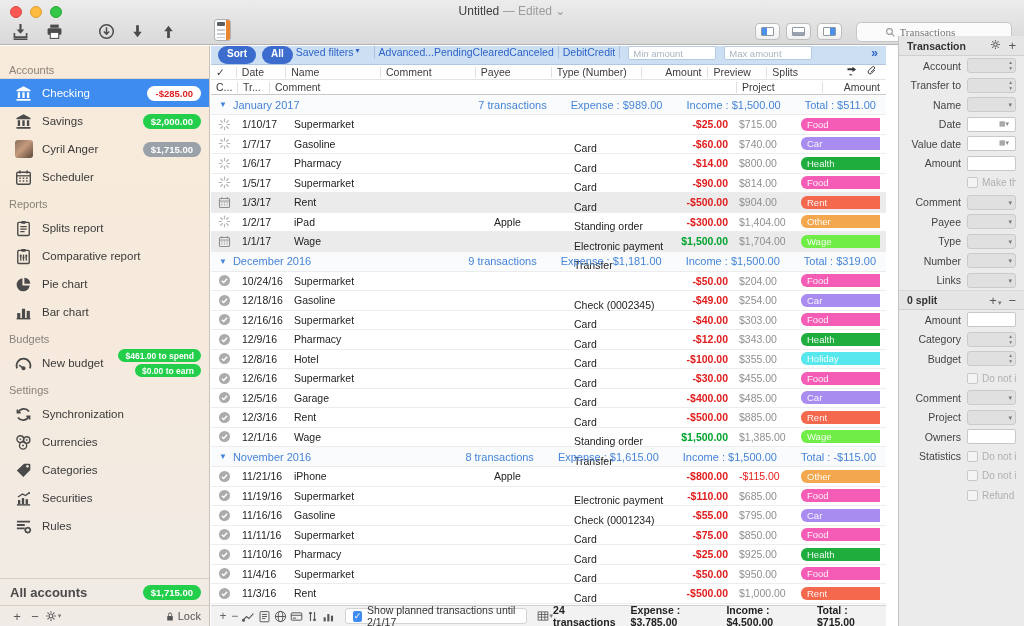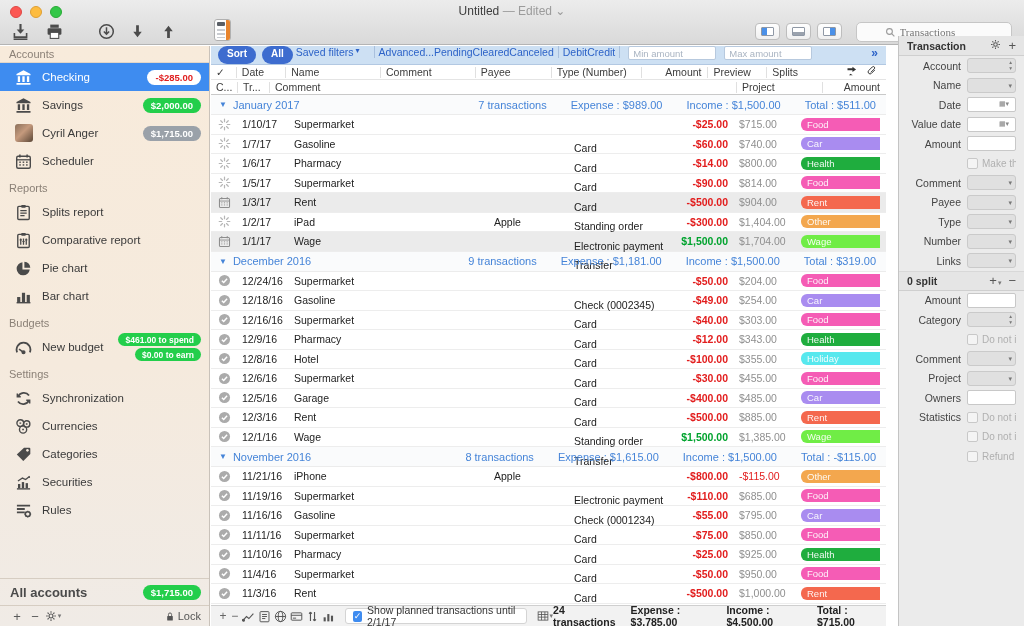--- a/index.html
+++ b/index.html
@@ -29,21 +29,21 @@
   .vt.right .mini::before{content:"";position:absolute;right:0;top:0;bottom:0;width:5px;background:#4a90e8;}
   #search-box { position:absolute; top:22px; right:12px; width:156px; height:20px; background:#fbfbfb; border:1px solid #c6c6c6; border-radius:5px; display:flex; align-items:center; justify-content:center; color:#9a9a9a; }
   #search-box svg { width:11px; height:11px; margin-right:4px; }
   #search-box input { border:none; outline:none; background:transparent; font-size:11px; color:#777; width:84px; font-family:Liberation Serif, serif; }
 
   
   #sidebar { position:absolute; top:46px; left:0; width:210px; bottom:0;
     background:linear-gradient(#f8ebdb 0%, #f5eadd 55%, #f0ebe6 100%); border-right:1px solid #c9c2ba; }
   #sb-scroll { position:absolute; top:0; left:0; right:0; bottom:48px; overflow:hidden; }
   .sb-header { height:19px; line-height:19px; padding-left:9px; font-size:11px; color:#8b8177; margin-top:4px; }
-  .sb-header:first-child{ margin-top:0; height:17px; line-height:16px; border-bottom:1px solid #e2d6c8;}
+  .sb-header:first-child{ margin-top:16px; height:17px; line-height:16px; border-bottom:1px solid #e2d6c8;}
   .sb-item { height:28px; display:flex; align-items:center; padding:0 8px 0 14px; font-size:11.5px; color:#3a3a3a; cursor:default; }
   .sb-item.selected { background:#3e8cf0; color:#fff; }
   .sb-icon { width:19px; height:19px; margin-right:9px; color:#4a4a4a; flex:none; display:flex; align-items:center; justify-content:center;}
   .sb-item.selected .sb-icon{ color:#fff; }
   .sb-icon svg{ width:17px; height:17px; }
   .sb-label { flex:1; white-space:nowrap; overflow:hidden; }
   .badge { font-size:9.5px; font-weight:bold; color:#fff; border-radius:9px; padding:2px 8px; white-space:nowrap; }
   .badge.green { background:#23ce4b; }
   .badge.gray { background:#9aa1a9; }
   .badge.white-red { background:#fff; color:#e02020; }
@@ -588,21 +588,21 @@
             <span>Total : $319.00</span>
           </span>
         </div>
         <div class="trow">
           <span class="cell c-status">
             <svg viewBox="0 0 16 16">
               <circle cx="8" cy="8" r="6.8" fill="#ababab"></circle>
               <path d="M4.8 8.3 7 10.4 11.2 5.9" fill="none" stroke="#fff" stroke-width="1.8"></path>
             </svg>
           </span>
-          <span class="cell c-date">12/24/16</span>
+          <span class="cell c-date">10/24/16</span>
           <span class="cell c-name">Supermarket</span>
           <span class="cell c-comment"></span>
           <span class="cell c-payee"></span>
           <span class="cell c-type">Check (0002345)</span>
           <span class="cell c-amount neg">-$50.00</span>
           <span class="cell c-preview ">$204.00</span>
           <span class="cell c-split"><span class="split-badge" style="background: rgb(245, 92, 181);">Food</span></span>
         </div>
         <div class="trow">
           <span class="cell c-status">
@@ -927,20 +927,26 @@
       </span>
     </div>
     <div id="txn-fields">
         <div class="prow">
           <span class="plabel">Account</span>
           <span class="pctrl stepper">
             <span class="st">▴<br>▾</span>
           </span>
         </div>
         <div class="prow">
+          <span class="plabel">Transfer to</span>
+          <span class="pctrl stepper">
+            <span class="st">▴<br>▾</span>
+          </span>
+        </div>
+        <div class="prow">
           <span class="plabel">Name</span>
           <span class="pctrl dropdown">
             <span class="dd">▾</span>
           </span>
         </div>
         <div class="prow">
           <span class="plabel">Date</span>
           <span class="pctrl date">
             <span class="cal">▦▾</span>
           </span>
@@ -1005,20 +1011,26 @@
           <span class="plabel">Amount</span>
           <span class="pctrl text"></span>
         </div>
         <div class="prow">
           <span class="plabel">Category</span>
           <span class="pctrl stepper">
             <span class="st">▴<br>▾</span>
           </span>
         </div>
         <div class="prow">
+          <span class="plabel">Budget</span>
+          <span class="pctrl stepper">
+            <span class="st">▴<br>▾</span>
+          </span>
+        </div>
+        <div class="prow">
           <span class="plabel"></span>
           <span class="pcheck">
             <span class="box"></span>
             <span>Do not include in...</span>
           </span>
         </div>
         <div class="prow">
           <span class="plabel">Comment</span>
           <span class="pctrl dropdown">
             <span class="dd">▾</span>

